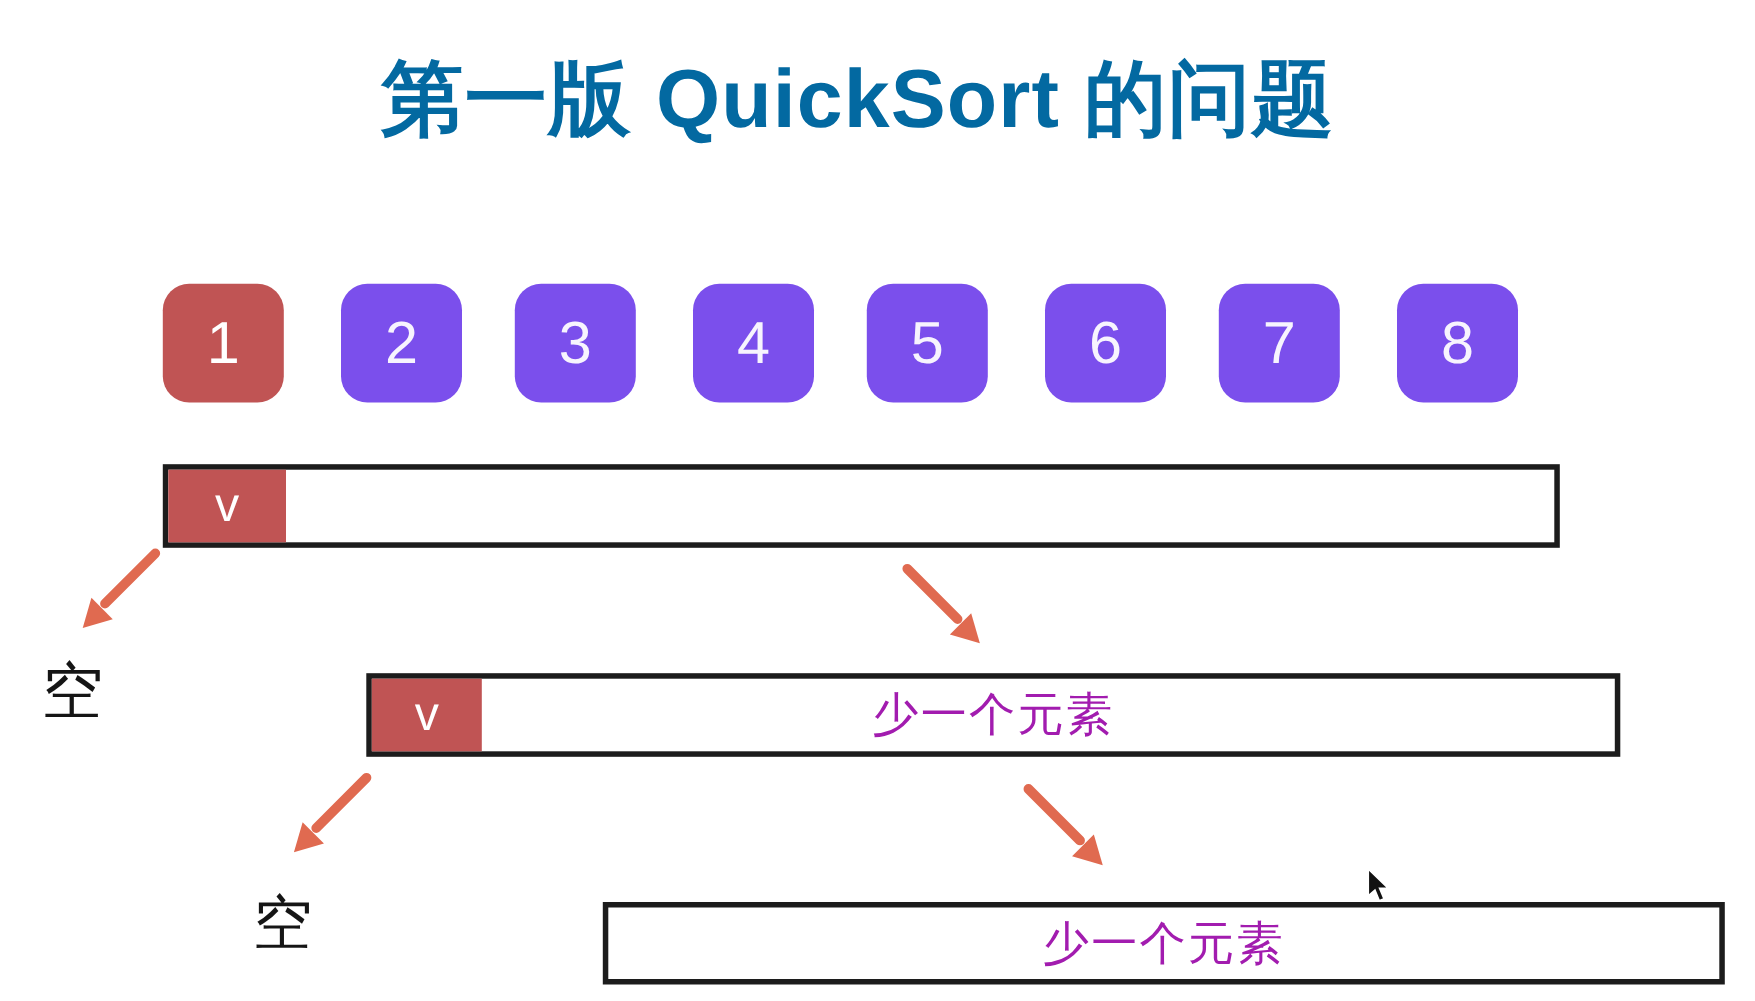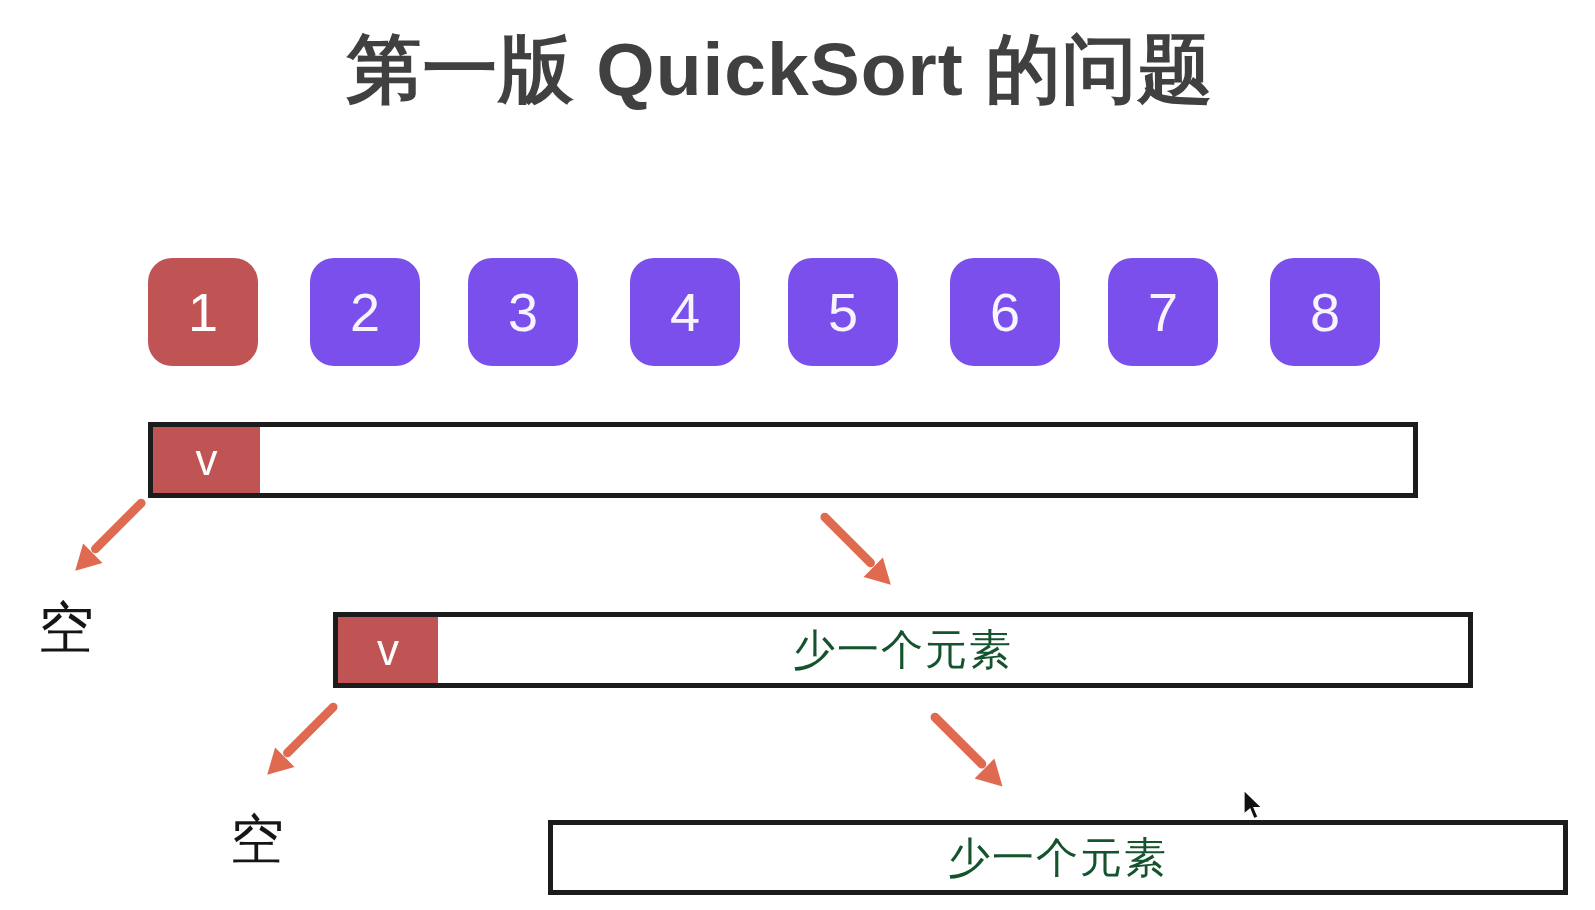--- a/index.html
+++ b/index.html
@@ -3,22 +3,22 @@
 <meta charset="utf-8">
 <style>
   html,body{margin:0;padding:0;}
   body{
     width:1595px;height:910px;background:#ffffff;overflow:hidden;position:relative;
     font-family:"Liberation Sans","DejaVu Sans",sans-serif;
   }
   .stage{position:absolute;inset:0;}
 
   .title{
-    position:absolute;top:20px;left:0;width:1560px;text-align:center;
-    font-size:75px;font-weight:600;color:#404040;letter-spacing:1px;white-space:nowrap;
+    position:absolute;top:40px;left:0;width:1560px;text-align:center;
+    font-size:75px;font-weight:600;color:#0369a1;letter-spacing:1px;white-space:nowrap;
   }
 
   .square{
     position:absolute;top:258px;width:110px;height:108px;border-radius:24px;
     display:flex;align-items:center;justify-content:center;
     font-size:54px;color:#f7f4fe;
   }
   .square.pivot{background:#c05454;color:#ffffff;}
   .square.element{background:#7b4fec;}
 
@@ -26,21 +26,21 @@
     position:absolute;background:#ffffff;border:5px solid #1c1c1c;
     box-sizing:border-box;display:flex;
   }
   .pivot-cell{
     background:#c05454;height:100%;
     display:flex;align-items:center;justify-content:center;
     color:#ffffff;font-size:44px;line-height:1;
   }
   .bar-label{
     position:absolute;inset:0;display:flex;align-items:center;justify-content:center;
-    font-size:42px;color:#14532d;letter-spacing:2px;
+    font-size:42px;color:#a21caf;letter-spacing:2px;
   }
 
   .empty-label{
     position:absolute;font-size:56px;color:#151515;line-height:1;
   }
 
   .arrow{position:absolute;}
 
   .cursor{position:absolute;}
 </style>

